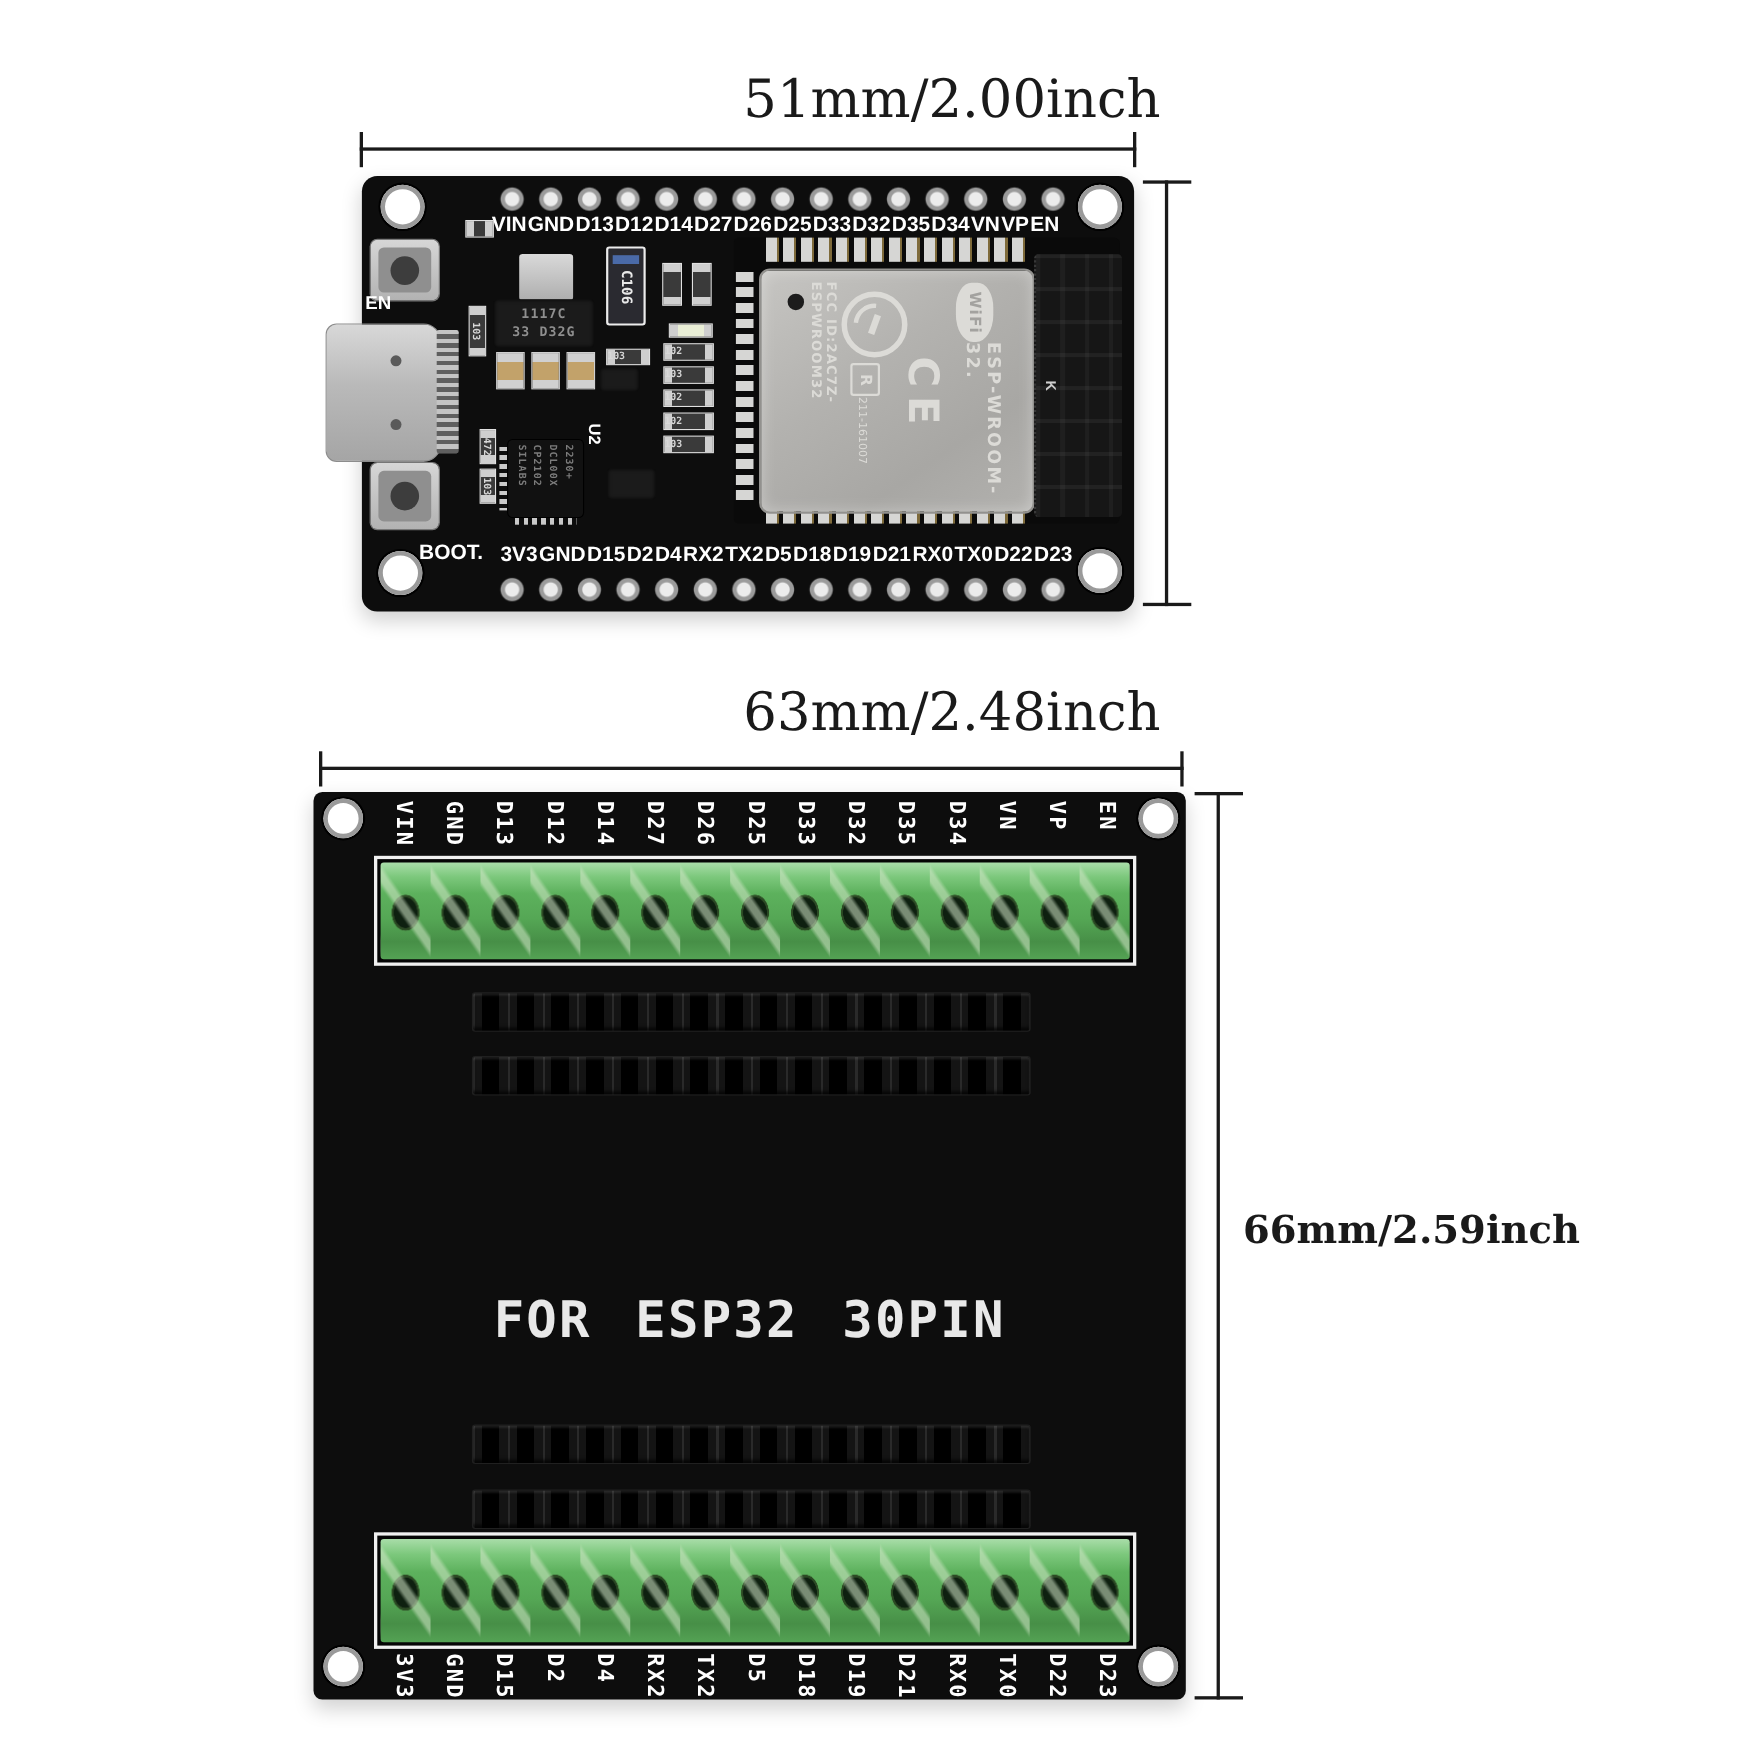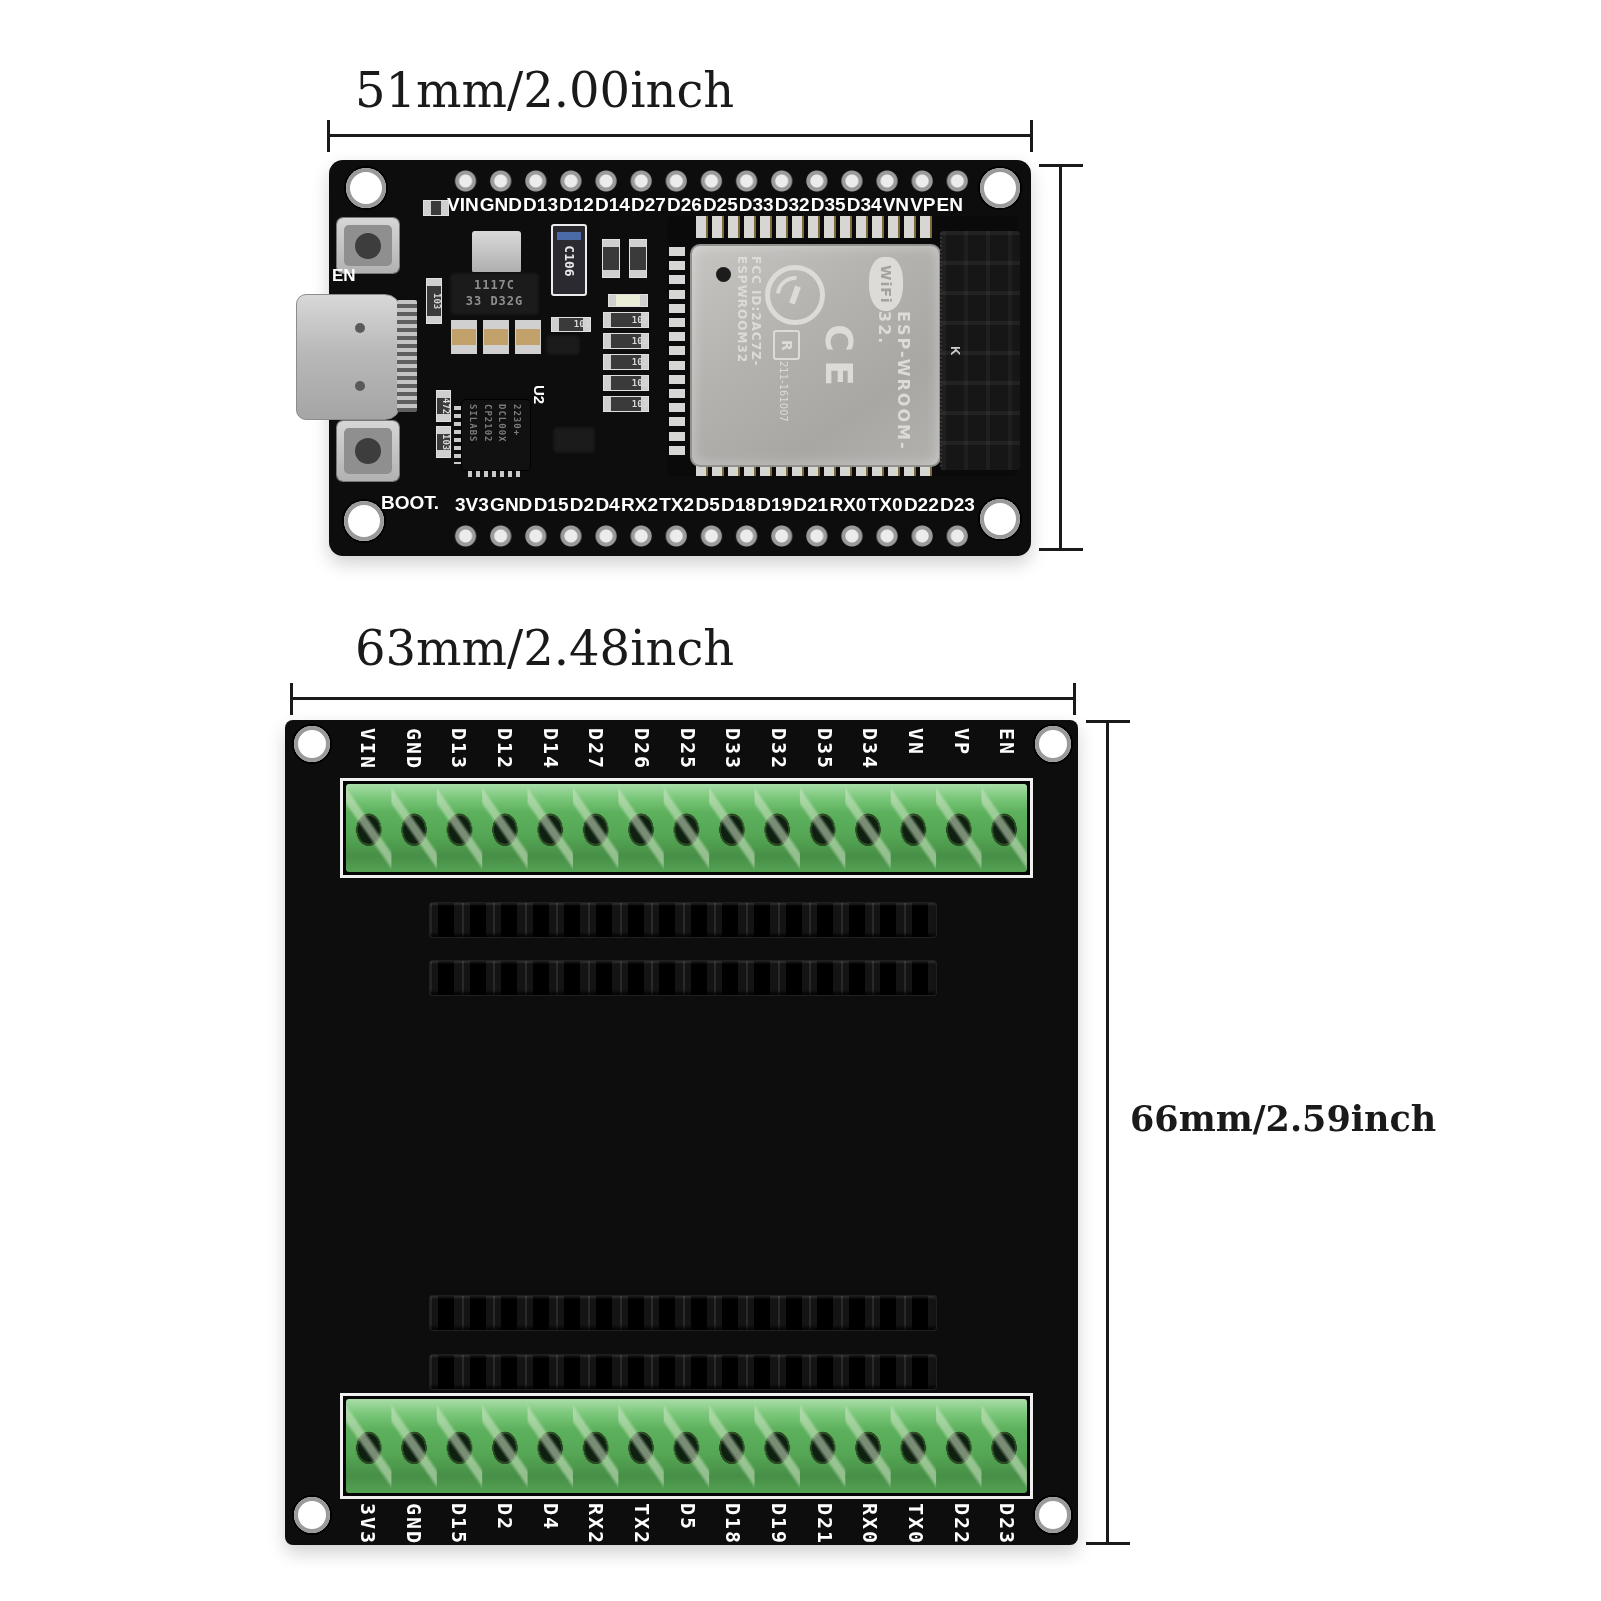--- a/index.html
+++ b/index.html
@@ -1,20 +1,20 @@
 <!DOCTYPE html>
 <html><head>
 <meta charset="utf-8">
 <style>
   html,body{margin:0;padding:0;background:#fff;}
   .stage{position:relative;width:1601px;height:1601px;background:#ffffff;overflow:hidden;
          font-family:"Liberation Sans",sans-serif;}
   
   .dim-label{position:absolute;font-family:"DejaVu Serif",serif;color:#1a1a1a;
-             font-size:48px;text-align:left;white-space:nowrap;}
+             font-size:48px;text-align:right;white-space:nowrap;}
   .dim-label.big{font-size:35px;font-weight:bold;}
   .dim-line-h{position:absolute;height:3px;background:#1a1a1a;}
   .dim-line-h::before,.dim-line-h::after{content:"";position:absolute;width:3px;height:32px;top:-14px;background:#1a1a1a;}
   .dim-line-h::before{left:0;} .dim-line-h::after{right:0;}
   .dim-line-v{position:absolute;width:3px;background:#1a1a1a;}
   .dim-line-v::before,.dim-line-v::after{content:"";position:absolute;height:3px;width:44px;left:-20px;background:#1a1a1a;}
   .dim-line-v::before{top:0;} .dim-line-v::after{bottom:0;}
   
   .board{position:absolute;background:#0d0d0d;box-shadow:0 8px 18px rgba(0,0,0,.18);}
   .esp32{border-radius:14px;}
@@ -56,21 +56,21 @@
   .btn-dot{position:absolute;width:26px;height:26px;border-radius:50%;background:#3d3d3d;left:50%;top:50%;transform:translate(-50%,-50%);}
   .usb{position:absolute;background:linear-gradient(180deg,#d8d8d8 0%,#b9b9b9 45%,#a5a5a5 100%);border:1px solid #8c8c8c;border-radius:10px 16px 16px 10px;}
   .usb-dot{position:absolute;width:10px;height:10px;border-radius:50%;background:#5a5a5a;}
   .usb-comb{position:absolute;background:repeating-linear-gradient(180deg,#c4c4c4 0 4px,#5f5f5f 4px 8px);border-radius:2px;}
   .chip-black{position:absolute;background:#1b1b1b;border-radius:3px;box-shadow:inset 0 0 4px #000;}
   .reg-text{position:absolute;inset:0;display:flex;flex-direction:column;align-items:center;justify-content:center;
             font:bold 12px/1.3 "DejaVu Sans Mono",monospace;color:#8f8f8f;letter-spacing:1px;}
   .c106{position:absolute;background:#2a2a30;border:2px solid #ececec;border-radius:3px;}
   .c106 .stripe{position:absolute;left:4px;right:4px;top:6px;height:8px;background:#4a6aa8;}
   .c106 .vt{position:absolute;left:50%;top:52%;transform:translate(-50%,-50%);font:bold 13px "DejaVu Sans Mono",monospace;color:#e8e8e8;}
-  .smd{position:absolute;box-sizing:border-box;border:1px solid #e0e0e0;display:flex;align-items:center;justify-content:flex-end;
+  .smd{position:absolute;box-sizing:border-box;border:1px solid #e0e0e0;display:flex;align-items:center;justify-content:flex-start;
        font:bold 9px/1 "DejaVu Sans Mono",monospace;color:#d8d8d8;
        background:linear-gradient(90deg,#cfcfcf 0 7px,#3a3a3a 7px calc(100% - 7px),#cfcfcf calc(100% - 7px));}
   .smd.vert{background:linear-gradient(180deg,#cfcfcf 0 7px,#3a3a3a 7px calc(100% - 7px),#cfcfcf calc(100% - 7px));}
   .smd.led{background:linear-gradient(90deg,#cfcfcf 0 7px,#e9eed6 7px calc(100% - 7px),#cfcfcf calc(100% - 7px));}
   .smd.cap{border:1px solid #cfcfcf;background:linear-gradient(180deg,#d0d0d0 0 8px,#c2a26a 8px calc(100% - 8px),#d0d0d0 calc(100% - 8px));}
   .qfn{position:absolute;background:#111;border-radius:4px;box-shadow:0 0 0 1px #000;}
   .qfn-txt{position:absolute;inset:4px;writing-mode:vertical-lr;text-orientation:mixed;
            font:bold 9px/1.6 "DejaVu Sans Mono",monospace;color:#7c7c7c;letter-spacing:1px;}
   .legs-v{position:absolute;background:repeating-linear-gradient(180deg,#c9c9c9 0 4px,transparent 4px 8px);}
   .legs-h{position:absolute;background:repeating-linear-gradient(90deg,#c9c9c9 0 4px,transparent 4px 8px);}
@@ -314,20 +314,21 @@
 
     <div class="tframe" style="left:55px;top:58px;width:687px;height:94px;">
       <div class="tgreen">
         <div class="tscrews"></div>
       </div>
     </div>
 
     <div class="hdr" style="left:144px;top:182px;width:506px;height:34px;"></div>
     <div class="hdr" style="left:144px;top:240px;width:506px;height:34px;"></div>
 
+    <div class="silk-title" style="top:452px;font-size:46px;letter-spacing:2px;word-spacing:10px;">FOR ESP32 30PIN</div>
 
     <div class="hdr" style="left:144px;top:575px;width:506px;height:34px;"></div>
     <div class="hdr" style="left:144px;top:634px;width:506px;height:34px;"></div>
 
     <div class="tframe" style="left:55px;top:673px;width:687px;height:100px;">
       <div class="tgreen">
         <div class="tscrews"></div>
       </div>
     </div>
 

